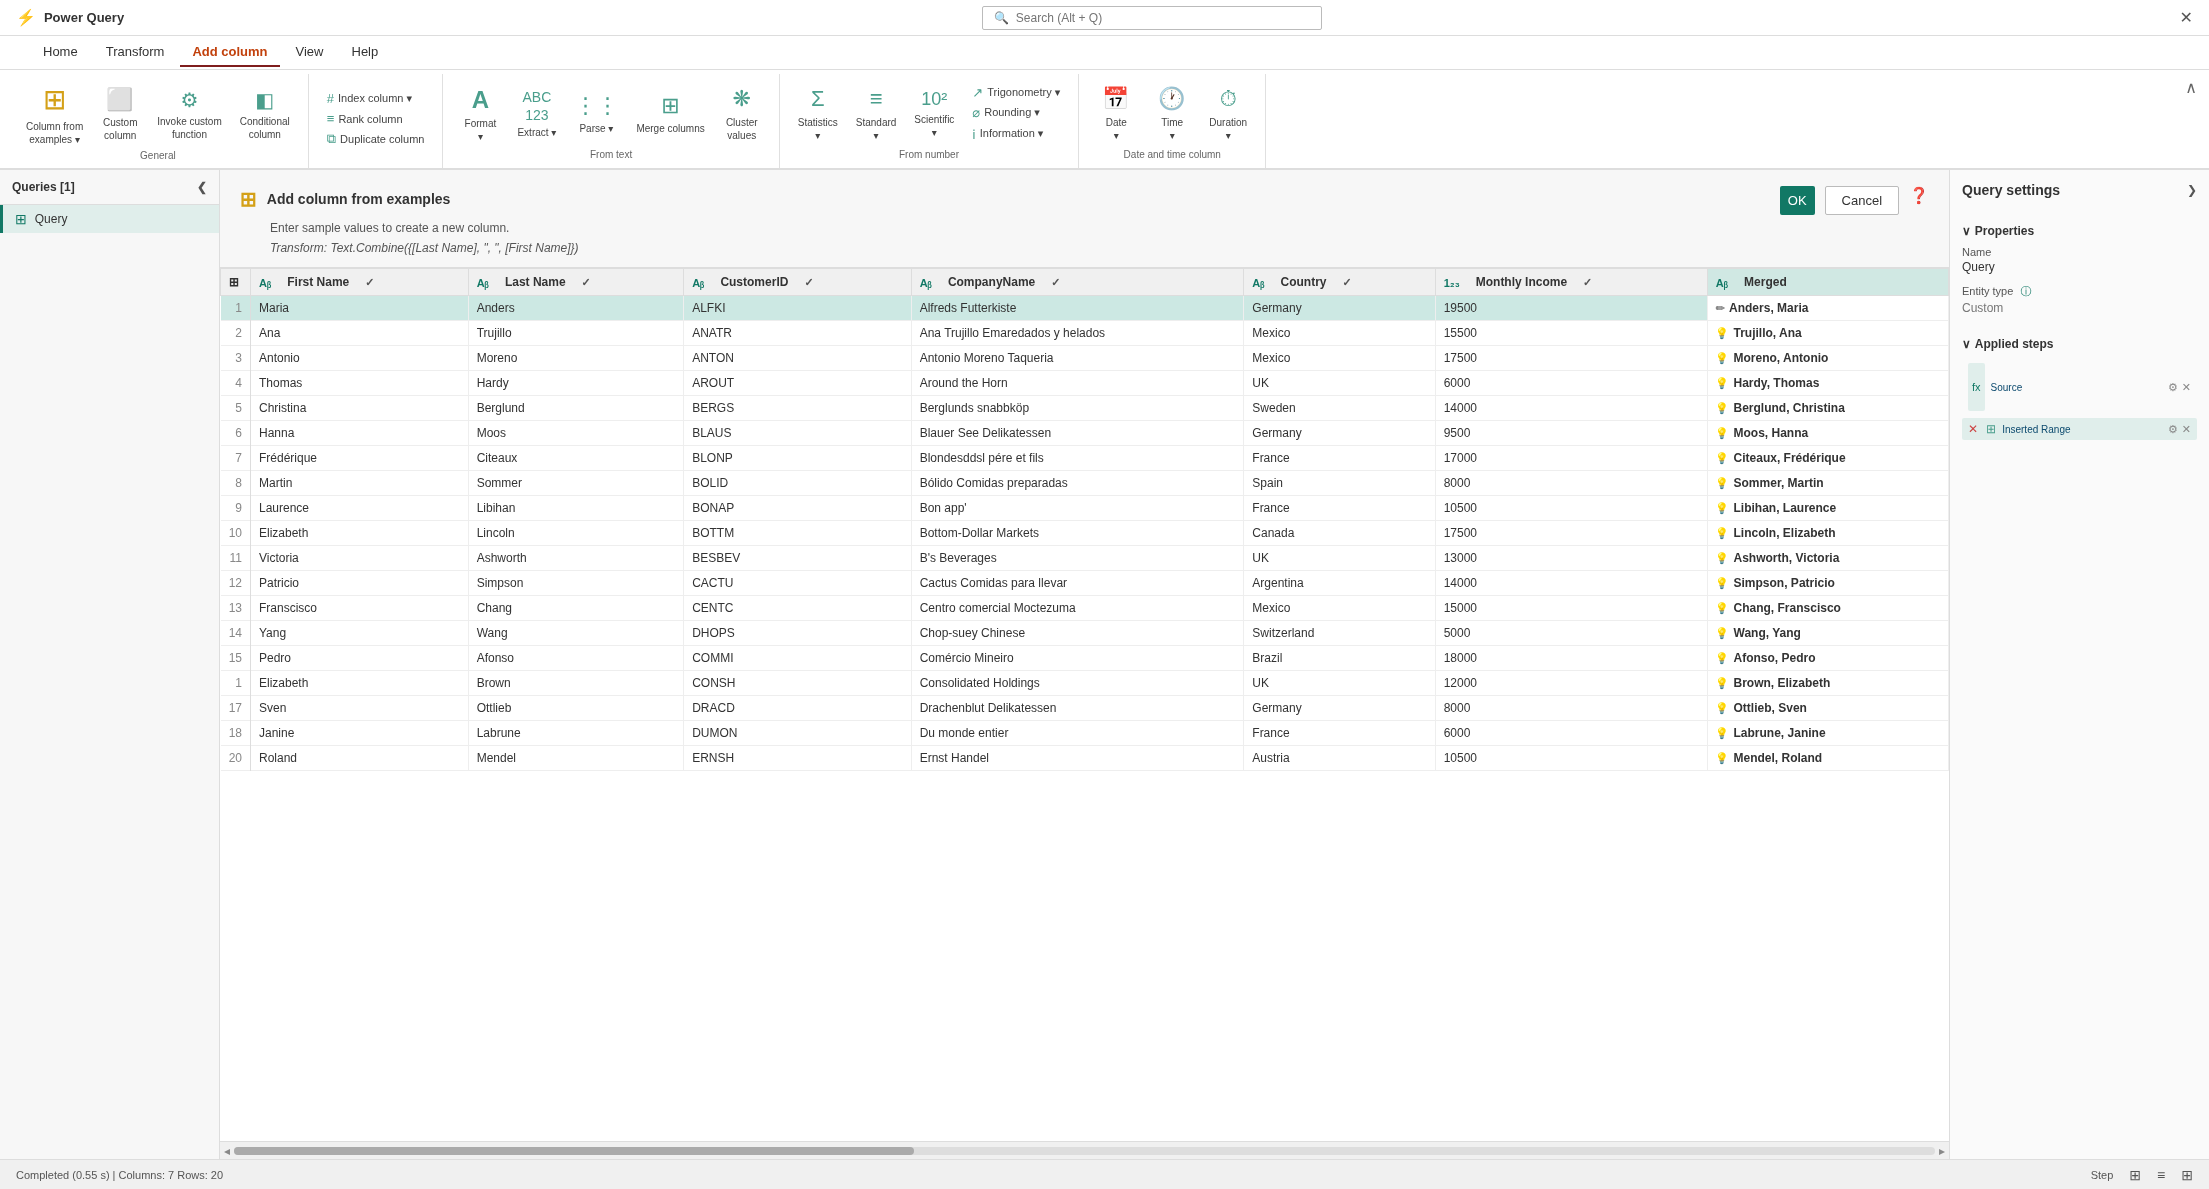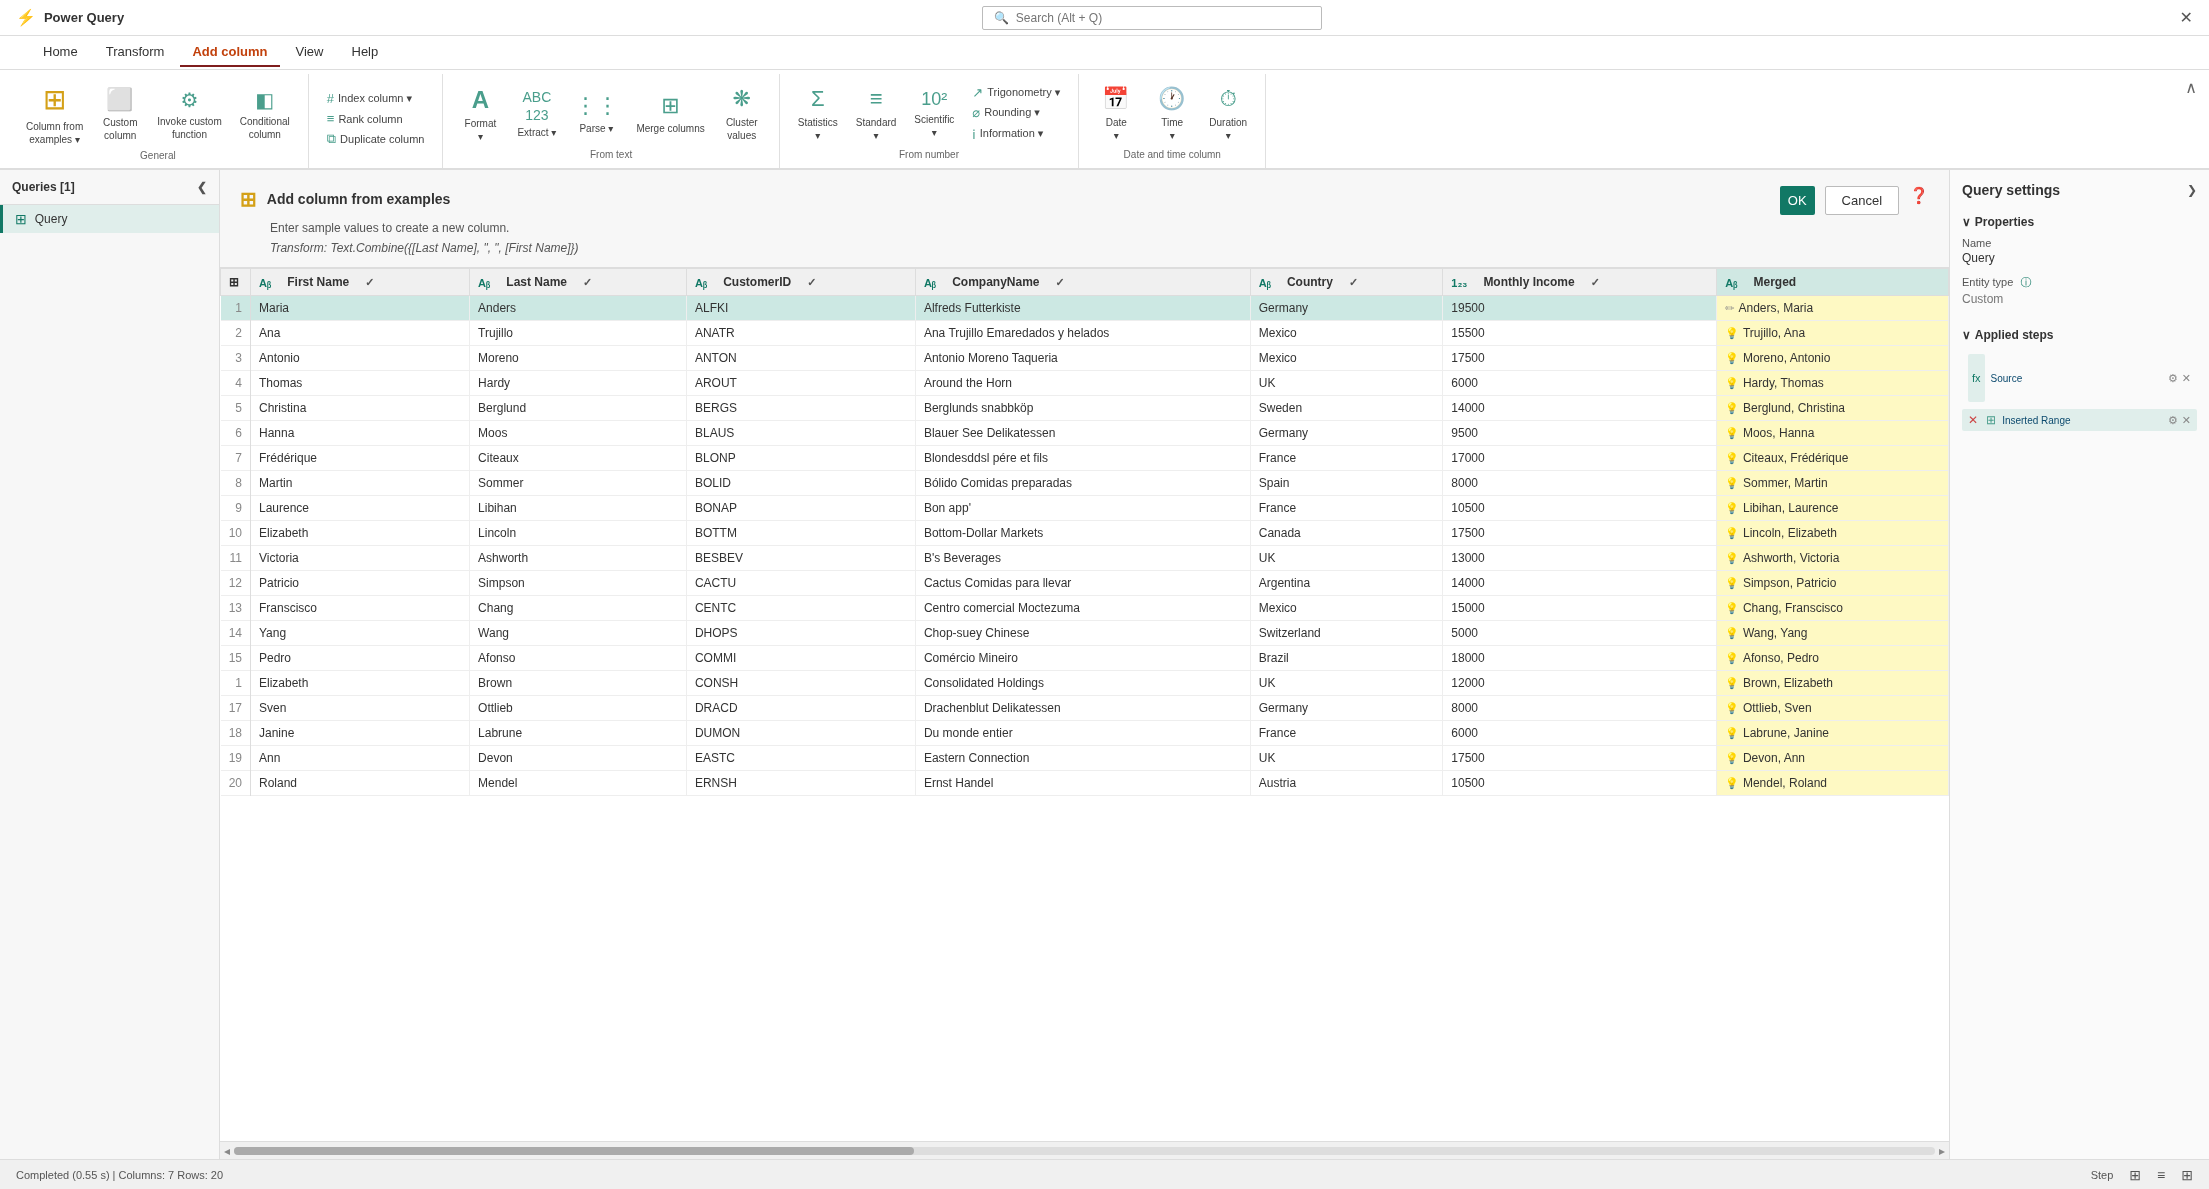--- a/index.html
+++ b/index.html
@@ -239,21 +239,21 @@
     thead th.merged-col {
       background: #d0e8e3;
     }
     .th-inner { display: flex; align-items: flex-end; gap: 16px; }
     .col-type { color: #117865; font-size: 11px; }
     .col-check { color: #555; font-size: 11px; }
     tbody tr { border-bottom: 1px solid #eee; }
     tbody tr.selected { background: #cce8e3; }
     tbody td { padding: 5px 8px; border-right: 1px solid #eee; white-space: nowrap; }
     tbody td.row-num { color: #888; text-align: right; width: 30px; border-right: 1px solid #ddd; }
-    tbody td.merged-cell { background: #fef9c3; }
+    tbody td.merged-cell { background: #ffffff; font-weight: bold; }
     .edit-icon { color: #888; font-size: 11px; margin-right: 4px; }
     .info-icon { color: #888; font-size: 11px; margin-right: 4px; cursor: pointer; }
 
     
     .scrollbar-area {
       display: flex;
       align-items: center;
       height: 18px;
       background: #f0f0f0;
       border-top: 1px solid #ddd;
@@ -269,21 +269,21 @@
       background: #fafafa;
       border-left: 1px solid #ddd;
       display: flex;
       flex-direction: column;
       padding: 12px;
     }
     .right-panel-header {
       display: flex;
       align-items: center;
       justify-content: space-between;
-      margin-bottom: 17px;
+      margin-bottom: 26px;
     }
     .right-panel-title { font-size: 14px; font-weight: 600; color: #333; }
     .right-panel-arrow { cursor: pointer; color: #555; }
     .section-title {
       font-size: 12px;
       font-weight: 600;
       color: #333;
       margin-bottom: 8px;
       display: flex;
       align-items: center;
@@ -736,30 +736,20 @@
               <td class="row-num">18</td>
               <td>Janine</td>
               <td>Labrune</td>
               <td>DUMON</td>
               <td>Du monde entier</td>
               <td>France</td>
               <td>6000</td>
               <td class="merged-cell"><span class="info-icon">💡</span>Labrune, Janine</td>
             </tr>
             <tr>
-              <td class="row-num">19</td>
-              <td>Ann</td>
-              <td>Devon</td>
-              <td>EASTC</td>
-              <td>Eastern Connection</td>
-              <td>UK</td>
-              <td>17500</td>
-              <td class="merged-cell"><span class="info-icon">💡</span>Devon, Ann</td>
-            </tr>
-            <tr>
               <td class="row-num">20</td>
               <td>Roland</td>
               <td>Mendel</td>
               <td>ERNSH</td>
               <td>Ernst Handel</td>
               <td>Austria</td>
               <td>10500</td>
               <td class="merged-cell"><span class="info-icon">💡</span>Mendel, Roland</td>
             </tr>
           </tbody>

